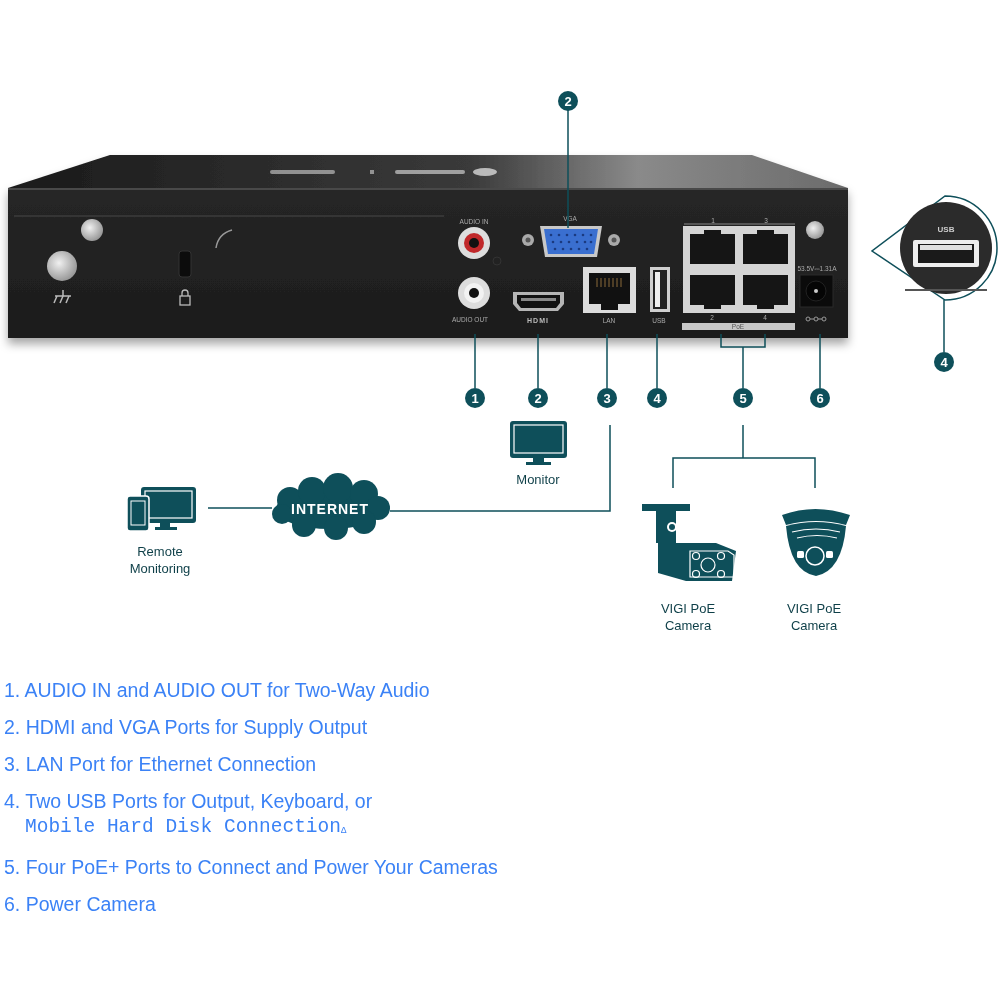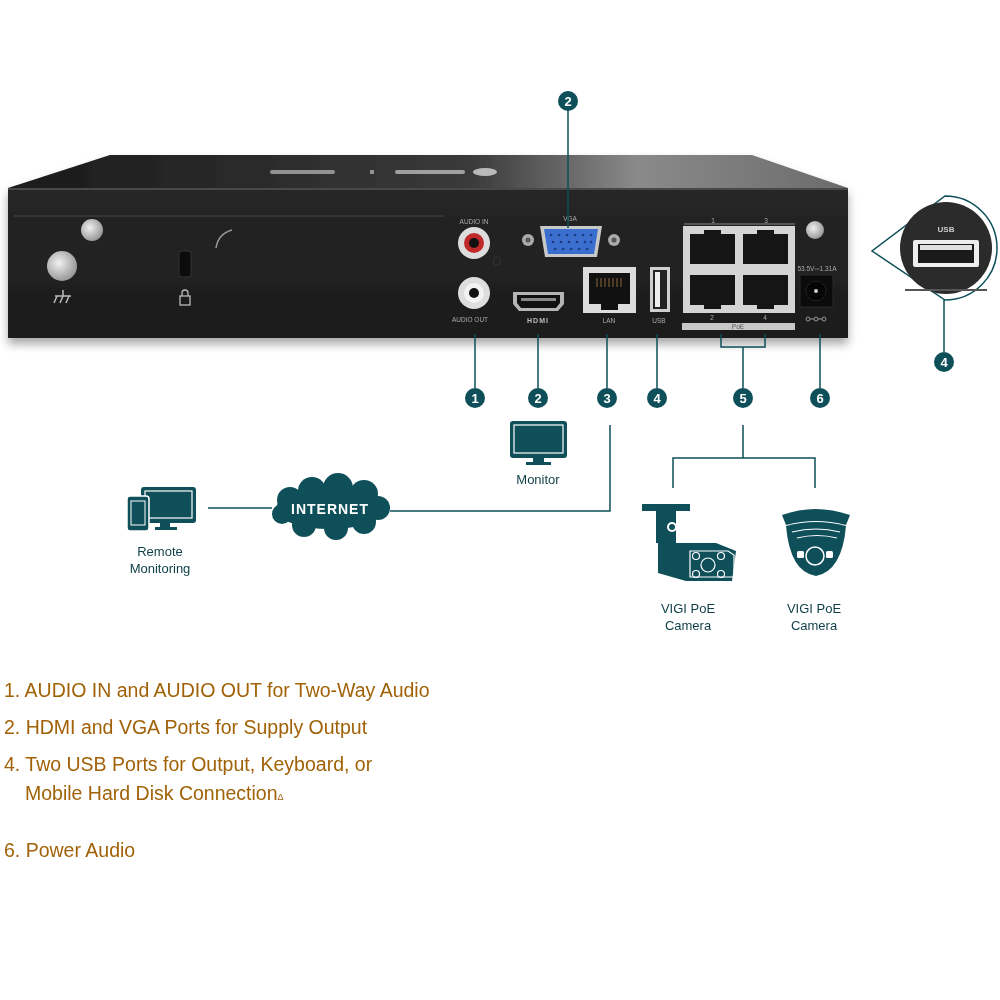--- a/index.html
+++ b/index.html
@@ -1,21 +1,21 @@
 <!DOCTYPE html>
 <html><head>
 <meta charset="utf-8">
 <style>
   html, body { margin:0; padding:0; background:#ffffff; }
   body { width:1000px; height:1000px; position:relative; overflow:hidden; font-family:"Liberation Sans", sans-serif; }
   .abs { position:absolute; }
   svg text { font-family:"Liberation Sans", sans-serif; }
   .feature-list { position:absolute; left:4px; top:672px; width:560px; }
-  .feature-item { font-size:19.5px; color:#a16207; line-height:37px; white-space:nowrap; }
-  .feature-item .cont { display:block; padding-left:21px; line-height:33px; margin-top:-6px; margin-bottom:22px; }
+  .feature-item { font-size:19.5px; color:#3b82f6; line-height:37px; white-space:nowrap; }
+  .feature-item .cont { display:block; padding-left:21px; line-height:26px; margin-top:-6px; margin-bottom:9px;font-family:Liberation Mono, monospace; }
   .feature-item sup { font-size:9px; vertical-align:top; position:relative; top:4px; }
 </style>
 </head>
 <body>
 
 <svg class="abs" style="left:0;top:0" width="1000" height="660" viewBox="0 0 1000 660">
   <defs>
     <linearGradient id="topGrad" x1="0" x2="1" y1="0" y2="0">
       <stop offset="0" stop-color="#1a1a1a"></stop>
       <stop offset="0.55" stop-color="#3a3a3a"></stop>
@@ -293,19 +293,25 @@
 </svg>
 
 <div class="feature-list">
   <div class="feature-item">
     <span>1.</span> <span>AUDIO IN and AUDIO OUT for Two-Way Audio</span>
   </div>
   <div class="feature-item">
     <span>2.</span> <span>HDMI and VGA Ports for Supply Output</span>
   </div>
   <div class="feature-item">
+    <span>3.</span> <span>LAN Port for Ethernet Connection</span>
+  </div>
+  <div class="feature-item">
     <span>4.</span> <span>Two USB Ports for Output, Keyboard, or</span>
     <span class="cont"><span>Mobile Hard Disk Connection</span><sup>Δ</sup></span>
   </div>
   <div class="feature-item">
-    <span>6.</span> <span>Power Audio</span>
+    <span>5.</span> <span>Four PoE+ Ports to Connect and Power Your Cameras</span>
+  </div>
+  <div class="feature-item">
+    <span>6.</span> <span>Power Camera</span>
   </div>
 </div>
 
 </body></html>

